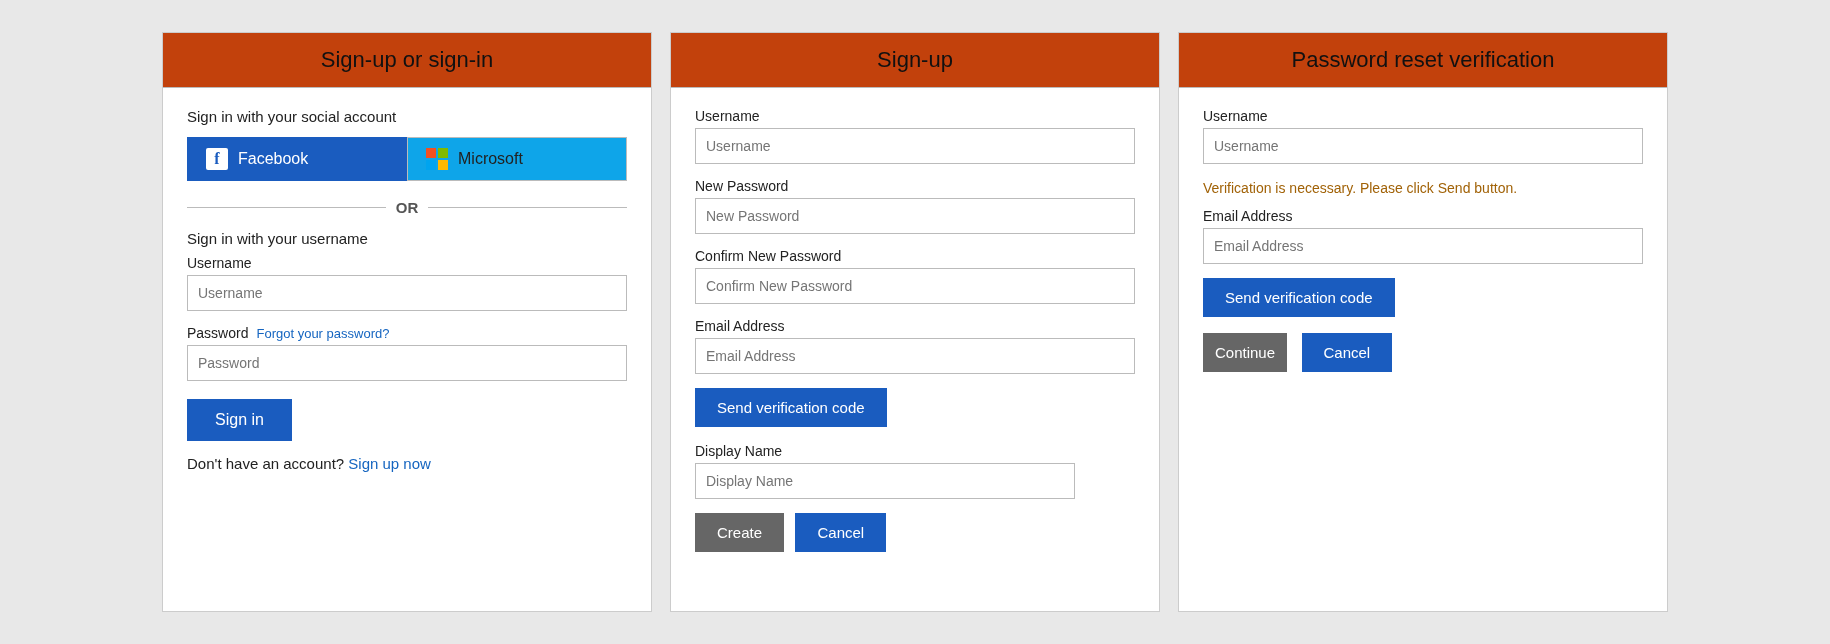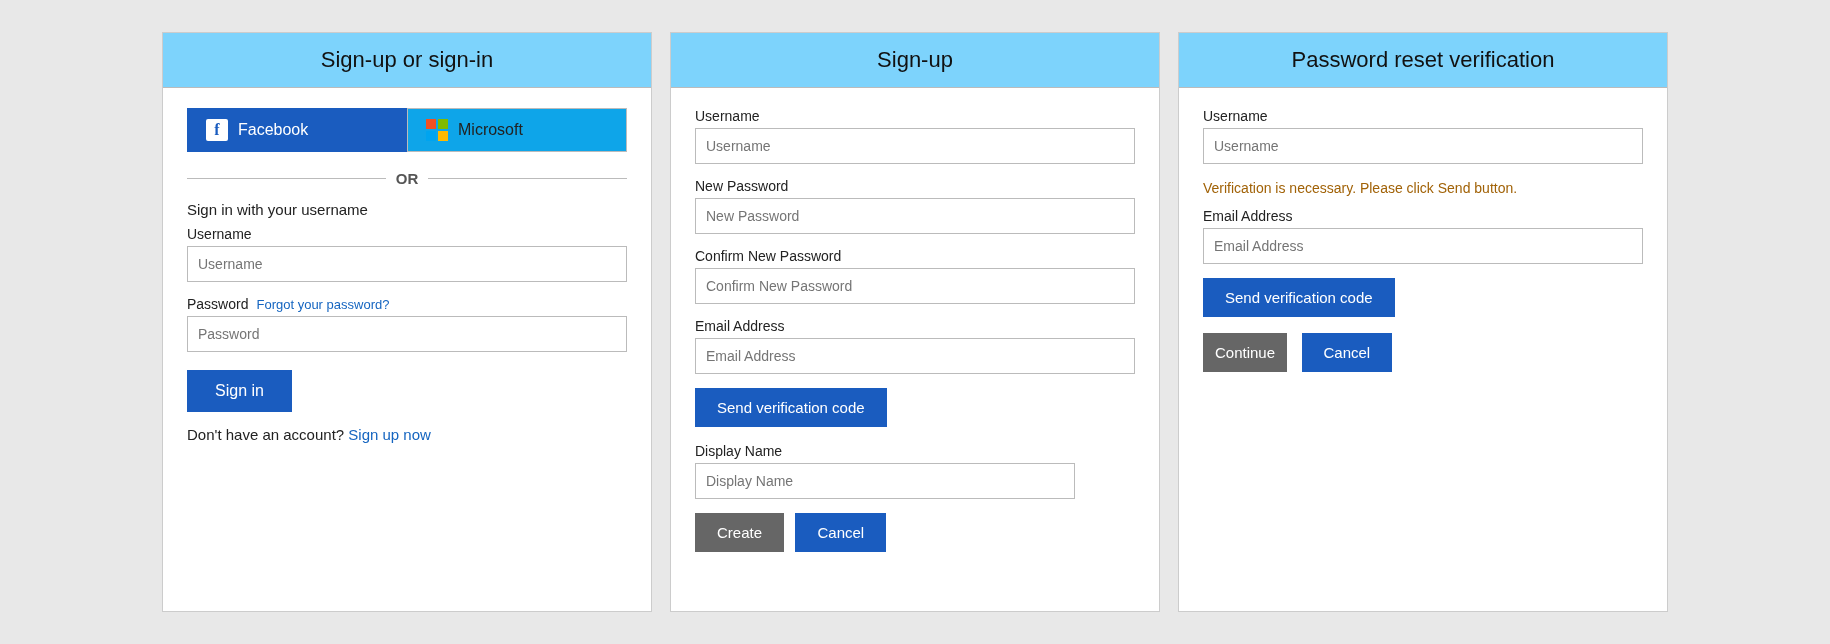--- a/index.html
+++ b/index.html
@@ -13,21 +13,21 @@
       padding: 20px;
       gap: 18px;
     }
     .panel {
       background: #fff;
       border: 1px solid #ccc;
       width: 490px;
       min-height: 580px;
     }
     .panel-header {
-      background: #7dd3fc;
+      background: #c2410c;
       text-align: center;
       padding: 14px 10px;
       font-size: 22px;
       font-weight: normal;
       color: #111;
       border-bottom: 1px solid #bbb;
     }
     .panel-body {
       padding: 20px 24px 24px 24px;
     }
@@ -211,20 +211,21 @@
     .ms-icon .ms-sq-2 { background: #7fba00; }
     .ms-icon .ms-sq-3 { background: #00a4ef; }
     .ms-icon .ms-sq-4 { background: #ffb900; }
   </style>
 </head>
 <body>
 
 <div class="panel">
   <div class="panel-header">Sign-up or sign-in</div>
   <div class="panel-body">
+    <div class="social-label">Sign in with your social account</div>
     <div class="social-buttons">
       <button class="btn-facebook">
         <span class="fb-icon">f</span>
         <span>Facebook</span>
       </button>
       <button class="btn-microsoft">
         <span class="ms-icon">
           <span class="ms-sq-1"></span>
           <span class="ms-sq-2"></span>
           <span class="ms-sq-3"></span>

